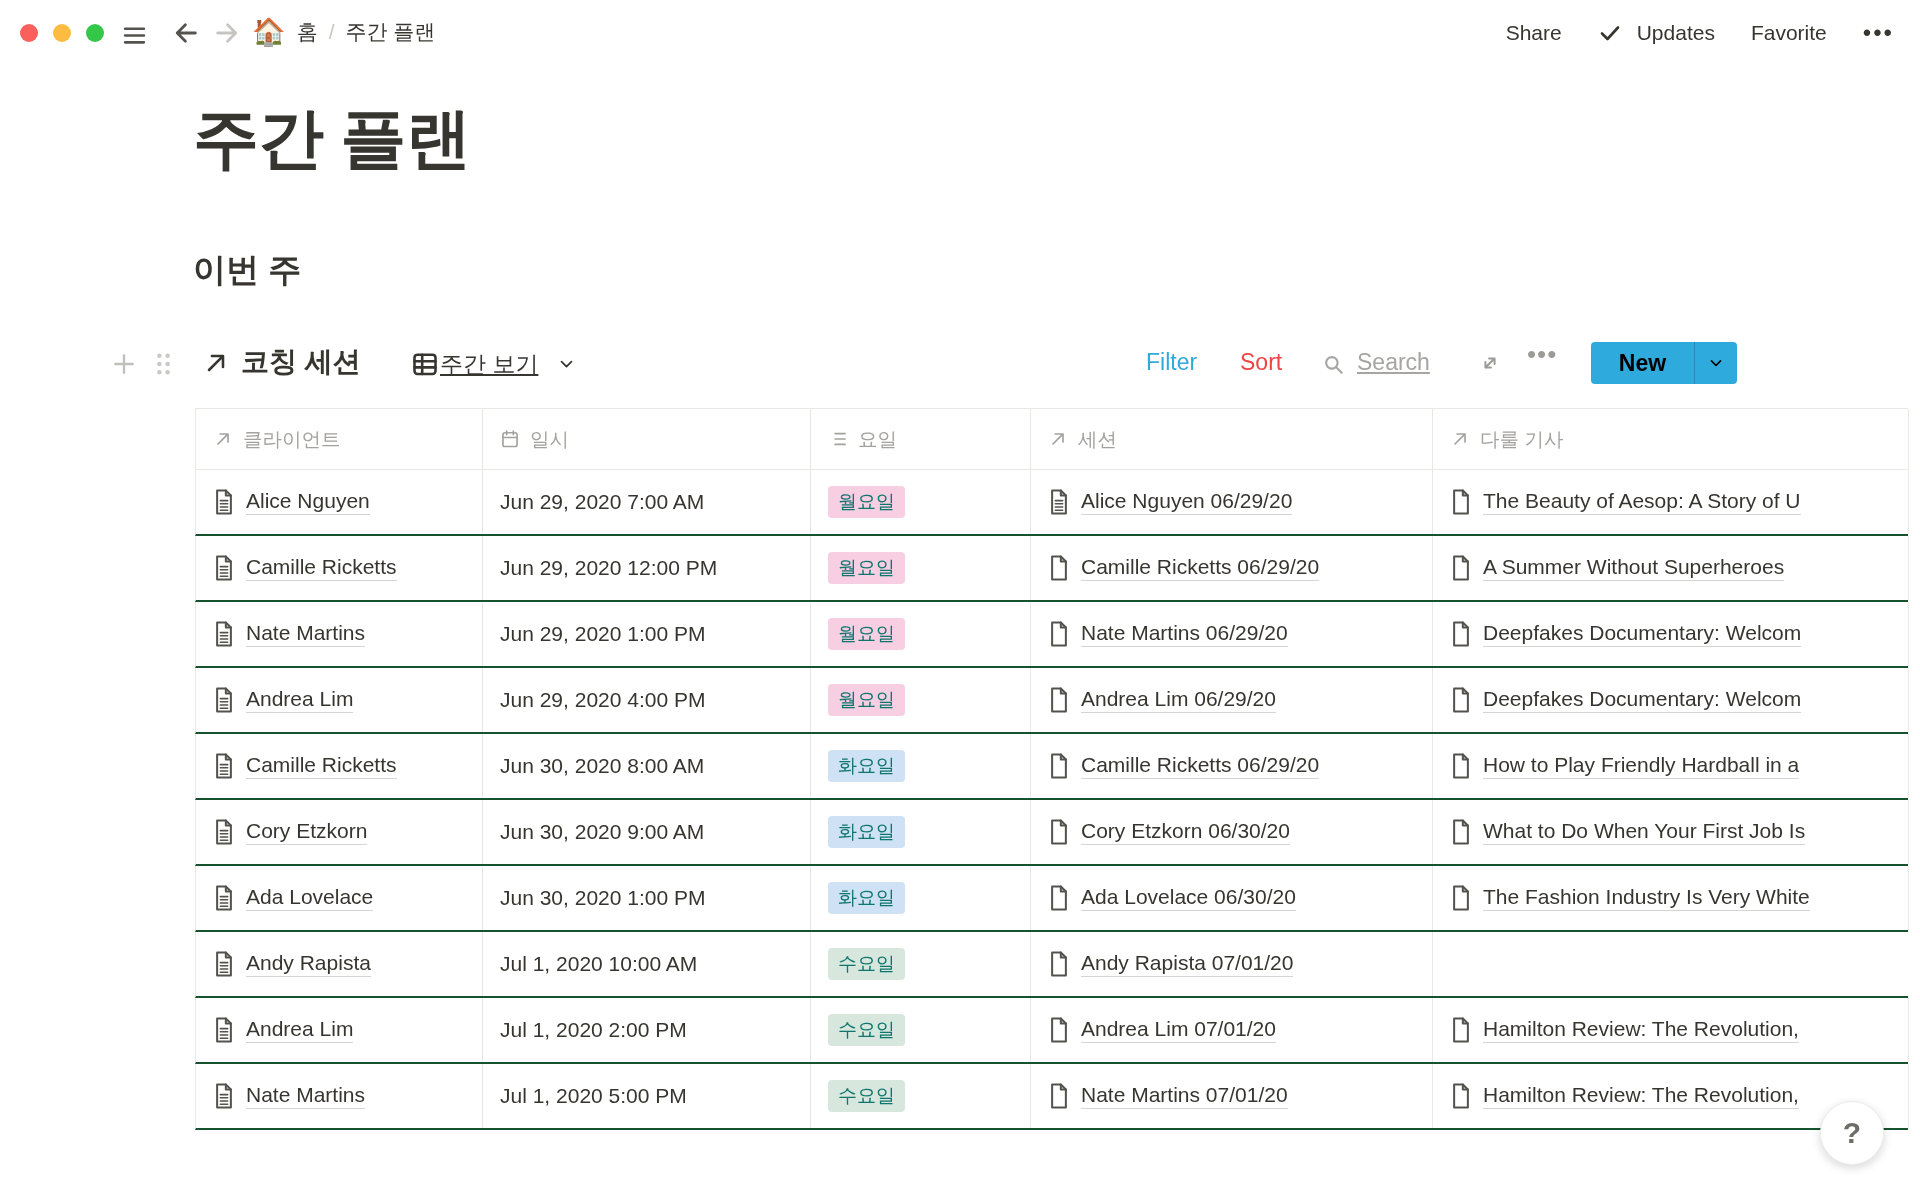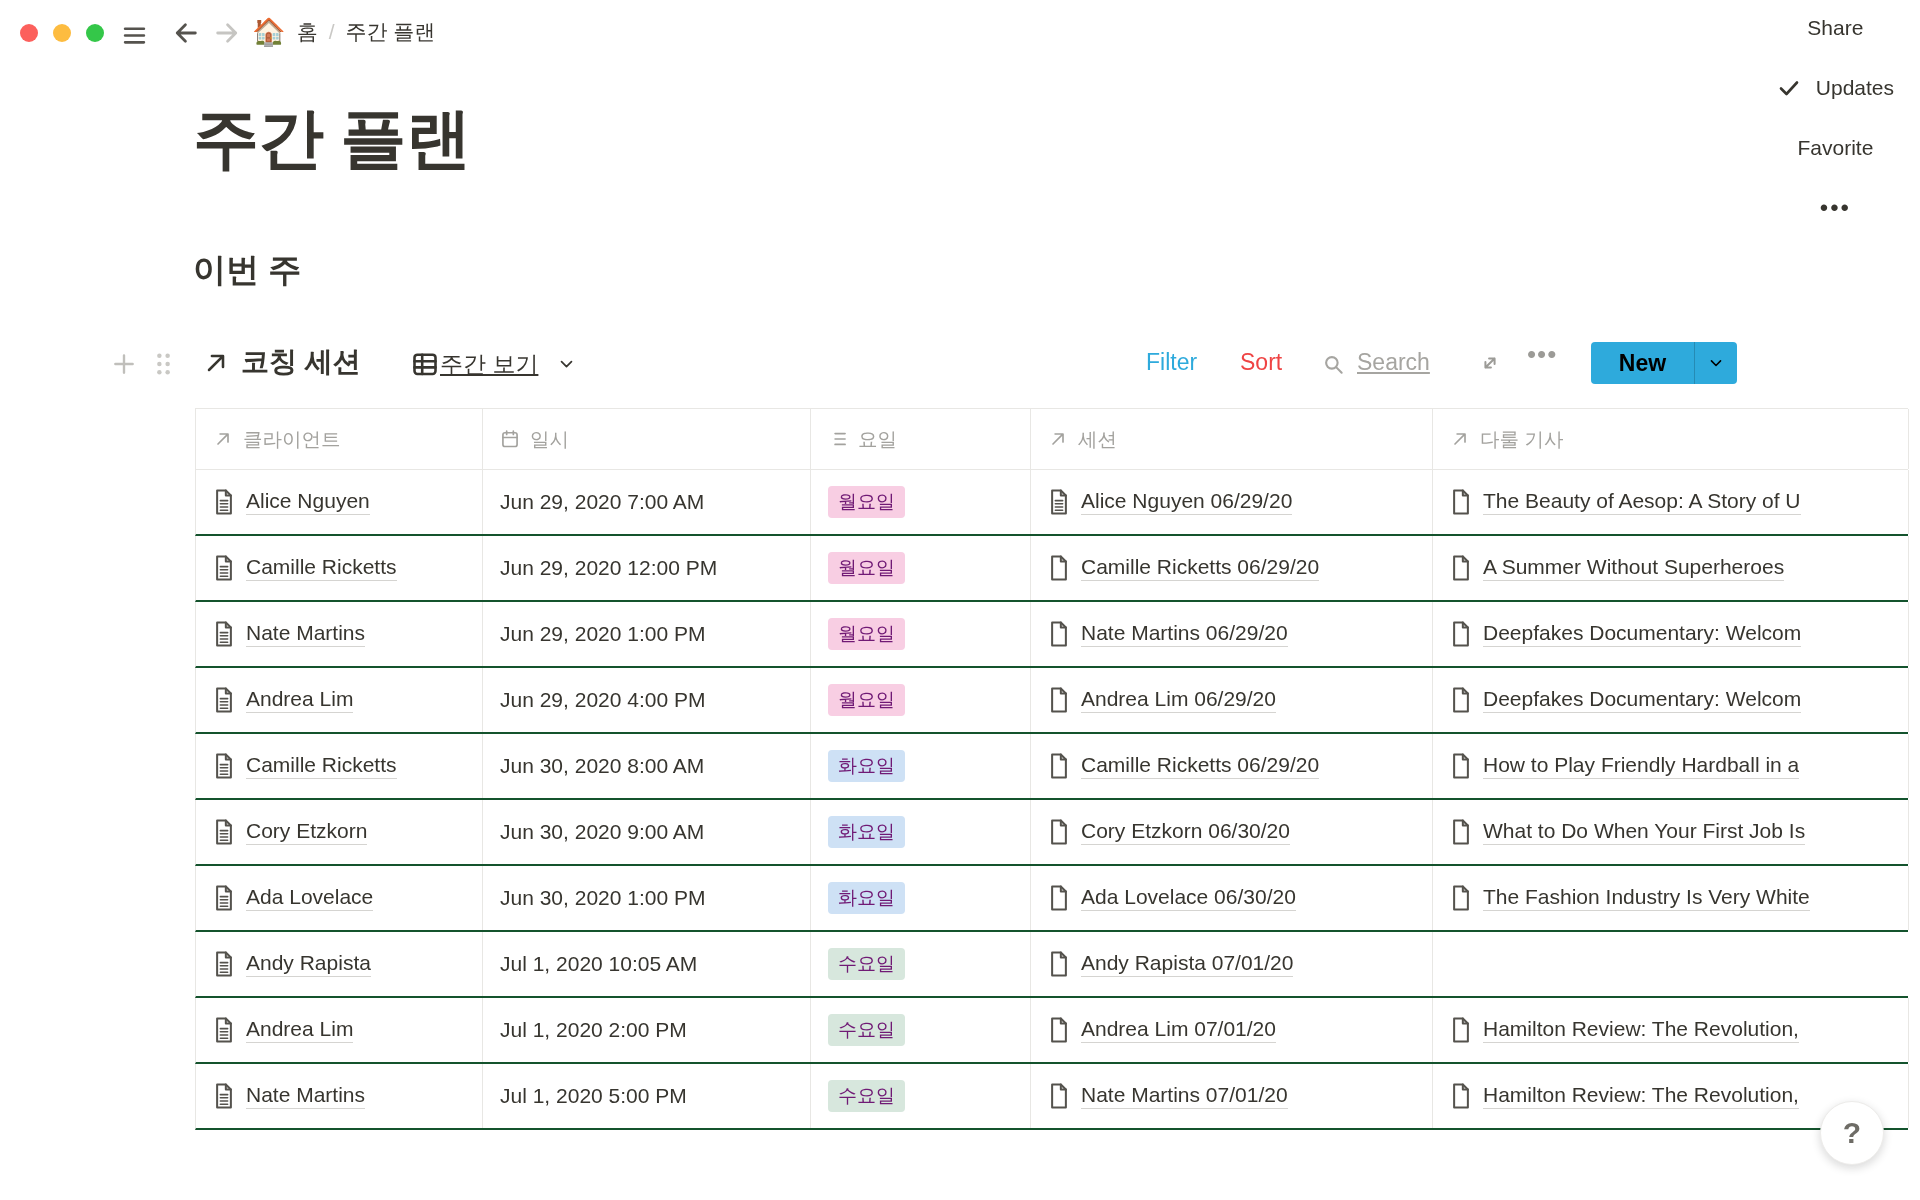--- a/index.html
+++ b/index.html
@@ -19,21 +19,21 @@
   .tl.yellow { left:53px;  background:#FDBC40; }
   .tl.green  { left:86px;  background:#34C749; }
   .burger  { left:121px; top:23px; width:27px; height:25px; color:#55534E; }
   .nav-back    { left:172px; top:19px; width:28px; height:28px; color:#55534E; }
   .nav-forward { left:213px; top:19px; width:28px; height:28px; color:#C6C5C2; }
   .breadcrumb { left:252px; top:15px; height:34px; display:flex; align-items:center;
                 gap:11px; font-size:21px; }
   .breadcrumb .emoji { font-size:27px; line-height:1; }
   .breadcrumb .sep { color:#C9C8C5; }
   .top-actions { right:26px; top:16px; height:34px; display:flex; align-items:center;
-                 gap:36px; font-size:21px;flex-direction:column; }
+                 gap:36px; font-size:21px; }
   .updates { display:flex; align-items:center; gap:15px; }
   .updates svg { width:24px; height:24px; }
   .dots { font-size:24px; letter-spacing:2px; color:#37352F; line-height:1; }
 
   
   .page-title { left:193px; top:94px; font-size:66px; font-weight:700; letter-spacing:-1px; }
   .section-heading { left:193px; top:248px; font-size:33px; font-weight:700; }
 
   
   .ctl-plus { left:111px; top:351px; width:26px; height:26px; color:#C0BFBB; stroke-width:2; }
@@ -67,21 +67,21 @@
   .thead { height:62px; border-top:1px solid #E8E7E4; border-bottom:1px solid #E8E7E4; }
   .trow  { height:66px; border-bottom:2px solid #14532d; }
   .th, .td { display:flex; align-items:center; padding:0 8px 0 17px;
              border-right:1px solid #E8E7E4; overflow:hidden; white-space:nowrap; }
   .th { color:#A3A29E; font-size:19.5px; gap:10px; }
   .th svg { width:20px; height:20px; flex:none; stroke-width:2; }
   .td { font-size:21px; gap:11px; }
   .picon { width:22px; height:26px; flex:none; color:#54524D; stroke-width:1.9; }
   .pagelink { font-weight:500; border-bottom:1.5px solid #D5D4D1; padding-bottom:1px;
               overflow:hidden; white-space:nowrap; }
-  .tag { font-size:19px; padding:3px 10px; border-radius:4px; color:#701a75; line-height:1.35; }
+  .tag { font-size:19px; padding:3px 10px; border-radius:4px; color:#0f766e; line-height:1.35; }
   .tag.pink  { background:#F8CEE3; }
   .tag.blue  { background:#CEE1F5; }
   .tag.green { background:#D7E7DD; }
 
   
   .help-btn { left:1820px; top:1101px; width:64px; height:64px; border-radius:50%;
               background:#fff; border:1px solid #EDECEA;
               box-shadow:0 3px 10px rgba(15,15,15,0.16);
               display:flex; align-items:center; justify-content:center;
               font-size:30px; font-weight:600; color:#6E6C66; z-index:5; }
@@ -446,21 +446,21 @@
      </div>
       </div>
       <div class="trow">
         <div class="td">
        <svg class="ic picon">
             <use href="#sym-page-lines"></use>
           </svg>
        <span class="pagelink">Andy Rapista</span>
      </div>
      <div class="td">
-       <span>Jul 1, 2020 10:05 AM</span>
+       <span>Jul 1, 2020 10:00 AM</span>
      </div>
      <div class="td">
        <span class="tag green">수요일</span>
      </div>
      <div class="td">
        <svg class="ic picon">
             <use href="#sym-page-blank"></use>
           </svg>
        <span class="pagelink">Andy Rapista 07/01/20</span>
      </div>

